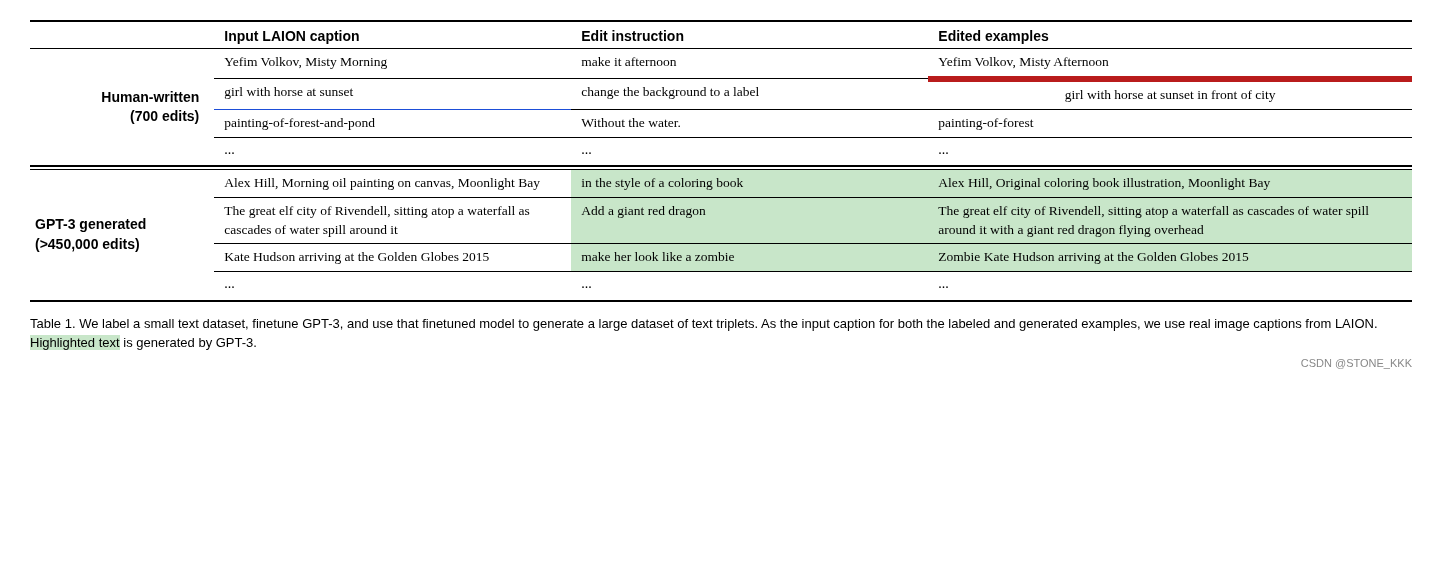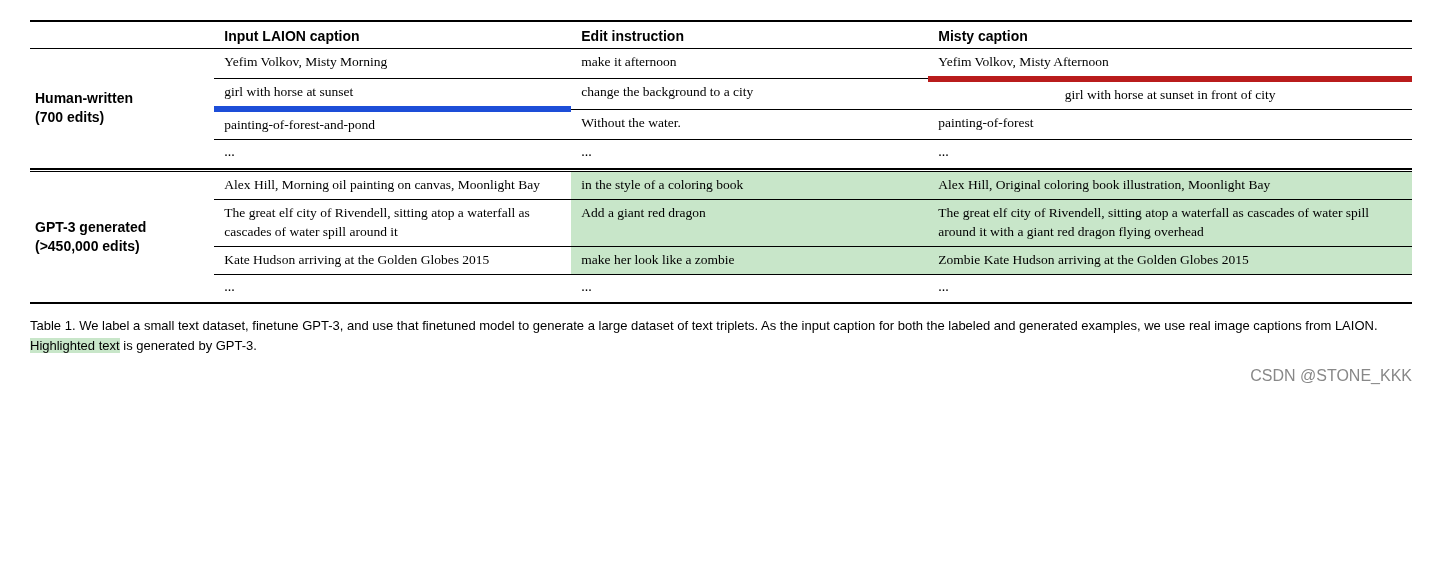--- a/index.html
+++ b/index.html
@@ -62,61 +62,61 @@
       line-height: 1.5;
     }
 
     .caption-text .highlight-inline {
       background-color: #c8e6c9;
     }
 
     .watermark {
       text-align: right;
       font-family: Arial, Helvetica, sans-serif;
-      font-size: 16px;
+      font-size: 11px;
       color: #888;
-      margin-top: 12px;
+      margin-top: 4px;
     }
 
     .dots-cell {
       font-style: normal;
       font-size: 14px;
       padding: 3px 10px;
     }
   </style>
 </head>
 <body>
 
 <table>
 
   <thead>
     <tr class="border-top-thick border-bottom-thin" style="border-top: 2.5px solid #000;">
       <th style="width:160px; border-top:2.5px solid #000; border-bottom:1px solid #000;"></th>
       <th style="width:310px; border-top:2.5px solid #000; border-bottom:1px solid #000;">Input LAION caption</th>
       <th style="width:310px; border-top:2.5px solid #000; border-bottom:1px solid #000;">Edit instruction</th>
-      <th style="width:420px; border-top:2.5px solid #000; border-bottom:1px solid #000;">Misty caption</th>
+      <th style="width:420px; border-top:2.5px solid #000; border-bottom:1px solid #000;">Edited examples</th>
     </tr>
   </thead>
   <tbody>
 
     <tr style="border-top: 1px solid #000;">
-      <td rowspan="4" class="row-label" style="vertical-align:middle; border-top:1px solid #000;">
+      <td rowspan="4" class="row-label" style="vertical-align:middle; border-top:1px solid #000;text-align:right;">
         <strong>Human-written<br>(700 edits)</strong>
       </td>
       <td style="border-top:1px solid #000;">Yefim Volkov, Misty Morning</td>
       <td style="border-top:1px solid #000;margin-top:13px;">make it afternoon</td>
       <td style="border-top:1px solid #000;">Yefim Volkov, Misty Afternoon</td>
     </tr>
     <tr>
       <td style="border-top:1px solid #000;">girl with horse at sunset</td>
-      <td style="border-top:1px solid #000;">change the background to a city</td>
+      <td style="border-top:1px solid #000;">change the background to a label</td>
       <td style="border-top:6px solid #b91c1c;text-align:center;">girl with horse at sunset in front of city</td>
     </tr>
     <tr>
-      <td style="border-top:6px solid #1d4ed8;">painting-of-forest-and-pond</td>
+      <td style="border-top:1px solid #1d4ed8;">painting-of-forest-and-pond</td>
       <td style="border-top:1px solid #000;">Without the water.</td>
       <td style="border-top:1px solid #000;">painting-of-forest</td>
     </tr>
     <tr>
       <td class="dots-cell" style="border-top:1px solid #000; font-style:normal; padding:2px 10px 6px 10px;">...</td>
       <td class="dots-cell" style="border-top:1px solid #000; font-style:normal; padding:2px 10px 6px 10px;">...</td>
       <td class="dots-cell" style="border-top:1px solid #000; font-style:normal; padding:2px 10px 6px 10px;">...</td>
     </tr>
 
     <tr style="height:0px;">

